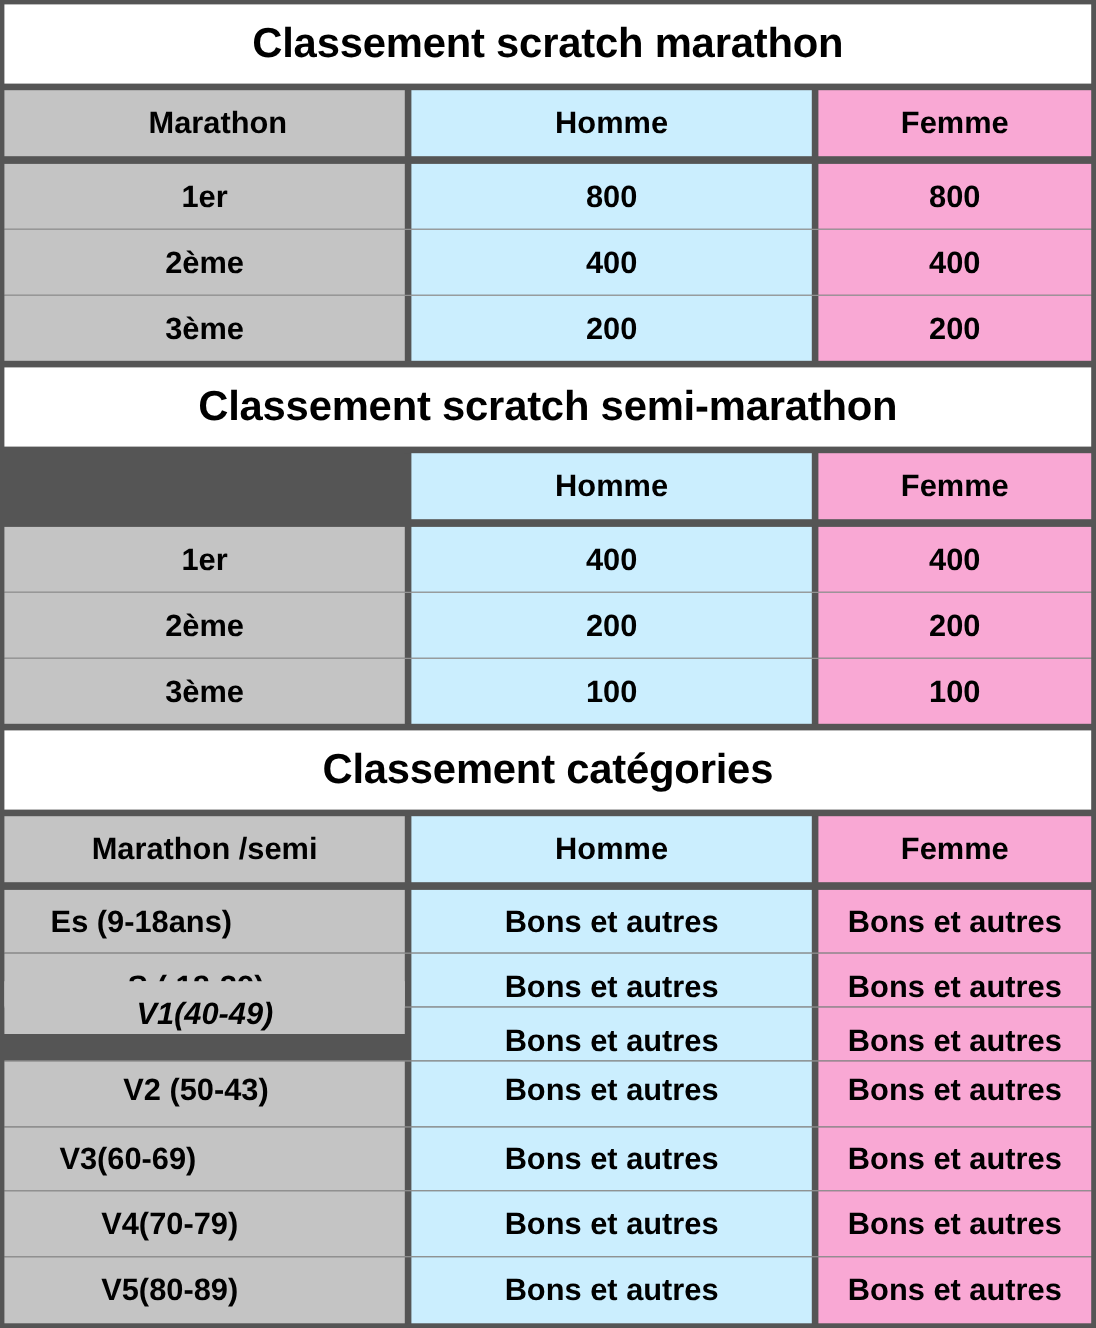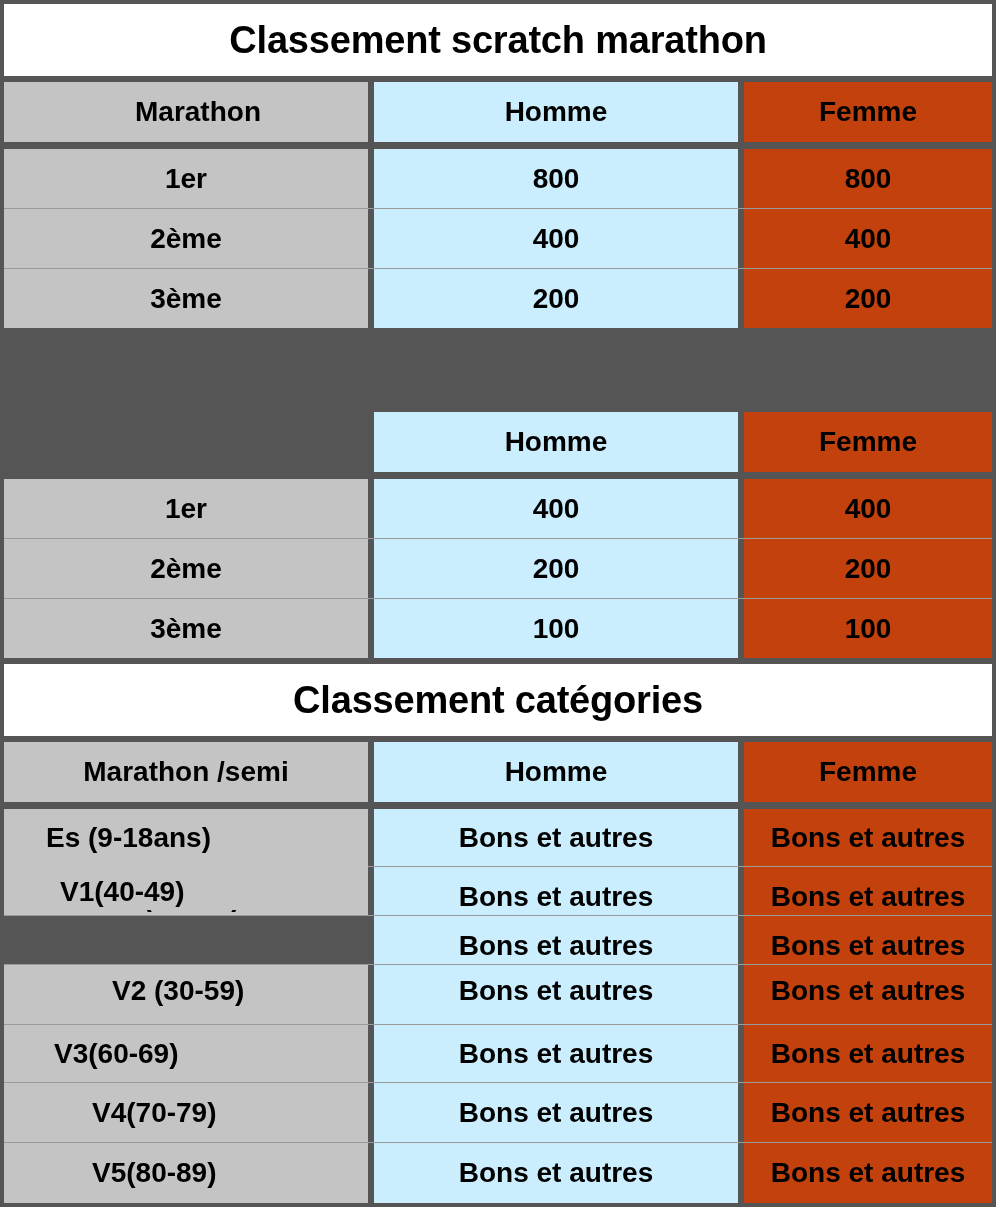--- a/index.html
+++ b/index.html
@@ -17,21 +17,21 @@
     display: flex; align-items: center; justify-content: center;
     font-size: 38px; letter-spacing: -0.2px;
   }
   .cell {
     position: absolute;
     display: flex; align-items: center; justify-content: center;
     font-size: 28px; box-sizing: border-box;
   }
   .c0 { left: 4px; width: 364px; background: #c4c4c4; }
   .c1 { left: 374px; width: 364px; background: #cbeefe; }
-  .c2 { left: 744px; width: 248px; background: #c2410c; }
+  .c2 { left: 744px; width: 248px; background: #f9a8d4; }
   .cat { font-size: 28px; }
   .rowline { position: absolute; left: 4px; width: 988px; height: 1px; background: #9a9a9a; }
   .vsep1 { position: absolute; left: 368px; width: 6px; background: #555; }
   .vsep2 { position: absolute; left: 738px; width: 6px; background: #555; }
 </style>
 </head>
 <body>
 
 <div class="sheet">
 
@@ -51,20 +51,21 @@
 
   <div class="cell c0" style="top:209px;height:59px;">2ème</div>
   <div class="cell c1" style="top:209px;height:59px;">400</div>
   <div class="cell c2" style="top:209px;height:59px;">400</div>
   <div class="rowline" style="top:268px;"></div>
 
   <div class="cell c0" style="top:269px;height:59px;">3ème</div>
   <div class="cell c1" style="top:269px;height:59px;">200</div>
   <div class="cell c2" style="top:269px;height:59px;">200</div>
 
+  <div class="title" style="top:334px;height:72px;">Classement scratch semi-marathon</div>
 
   <div class="vsep1" style="top:412px;height:246px;"></div>
   <div class="vsep2" style="top:412px;height:246px;"></div>
 
   <div class="cell c1" style="top:412px;height:60px;">Homme</div>
   <div class="cell c2" style="top:412px;height:60px;">Femme</div>
 
   <div class="cell c0" style="top:479px;height:59px;">1er</div>
   <div class="cell c1" style="top:479px;height:59px;">400</div>
   <div class="cell c2" style="top:479px;height:59px;">400</div>
@@ -91,26 +92,26 @@
   <div class="cell c0 cat" style="top:809px;height:57px;justify-content:flex-start;padding-left:42px;">Es (9-18ans)</div>
   <div class="cell c1" style="top:809px;height:57px;">Bons et autres</div>
   <div class="cell c2" style="top:809px;height:57px;">Bons et autres</div>
   <div class="rowline" style="top:866px;"></div>
 
   <div class="cell c0 cat" style="top:867px;height:48px;justify-content:flex-start;padding-left:112px;padding-top:12px;">S ( 18-39)</div>
   <div class="cell c1" style="top:867px;height:48px;padding-top:12px;">Bons et autres</div>
   <div class="cell c2" style="top:867px;height:48px;padding-top:12px;">Bons et autres</div>
   <div class="rowline" style="top:915px;"></div>
 
-  <div class="cell c0 cat" style="top:862px;height:48px;justify-content:flex-start;padding-left:56px;padding-top:12px;">V1(40-49)</div>
+  <div class="cell c0 cat" style="top:892px;height:48px;justify-content:flex-start;padding-left:120px;padding-top:12px;font-style:italic;">V1(40-49)</div>
   <div class="cell c1" style="top:916px;height:48px;padding-top:12px;">Bons et autres</div>
   <div class="cell c2" style="top:916px;height:48px;padding-top:12px;">Bons et autres</div>
   <div class="rowline" style="top:964px;"></div>
 
-  <div class="cell c0 cat" style="top:965px;height:59px;justify-content:flex-start;padding-left:108px;padding-bottom:8px;">V2 (30-59)</div>
+  <div class="cell c0 cat" style="top:965px;height:59px;justify-content:flex-start;padding-left:108px;padding-bottom:8px;">V2 (50-43)</div>
   <div class="cell c1" style="top:965px;height:59px;padding-bottom:8px;">Bons et autres</div>
   <div class="cell c2" style="top:965px;height:59px;padding-bottom:8px;">Bons et autres</div>
   <div class="rowline" style="top:1024px;"></div>
 
   <div class="cell c0 cat" style="top:1025px;height:57px;justify-content:flex-start;padding-left:50px;">V3(60-69)</div>
   <div class="cell c1" style="top:1025px;height:57px;">Bons et autres</div>
   <div class="cell c2" style="top:1025px;height:57px;">Bons et autres</div>
   <div class="rowline" style="top:1082px;"></div>
 
   <div class="cell c0 cat" style="top:1083px;height:59px;justify-content:flex-start;padding-left:88px;">V4(70-79)</div>

